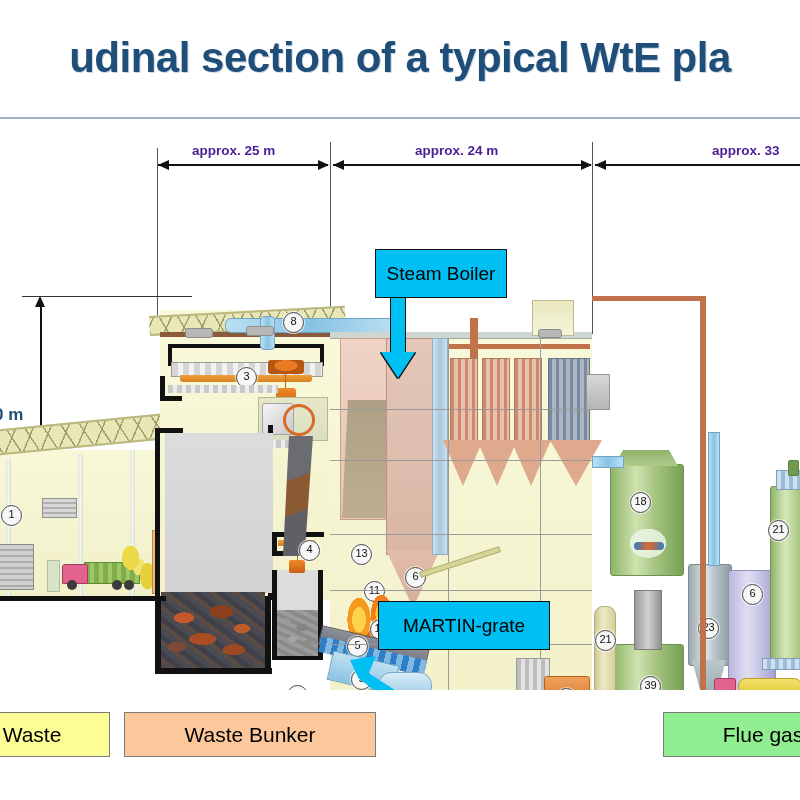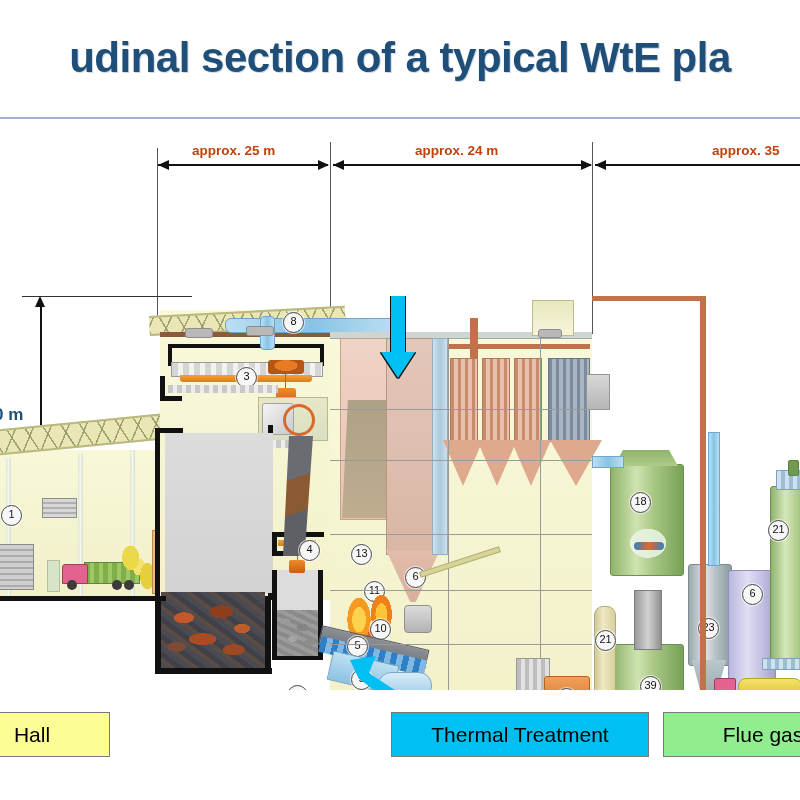--- a/index.html
+++ b/index.html
@@ -20,21 +20,21 @@
   }
   .title-rule{position:absolute;left:0;top:117px;width:800px;height:2px;background:#9fb3cc;}
 
   
   .canvas{position:absolute;left:0;top:120px;width:800px;height:570px;background:#ffffff;overflow:hidden;}
 
   
   .dimline{position:absolute;height:0;border-top:2px solid #111;}
   .vdivider{position:absolute;width:1px;background:#555;}
   .dimlabel{
-    position:absolute;font-size:13.5px;font-weight:bold;color:#c2410c;white-space:nowrap;
+    position:absolute;font-size:13.5px;font-weight:bold;color:#4c1d95;white-space:nowrap;
   }
   .arrowL,.arrowR{position:absolute;width:0;height:0;border-top:5px solid transparent;border-bottom:5px solid transparent;}
   .arrowL{border-right:11px solid #111;}
   .arrowR{border-left:11px solid #111;}
   .arrowU,.arrowD{position:absolute;width:0;height:0;border-left:5px solid transparent;border-right:5px solid transparent;}
   .arrowU{border-bottom:11px solid #111;}
   .arrowD{border-top:11px solid #111;}
   .vdimline{position:absolute;width:0;border-left:2px solid #111;}
   .vlabel{position:absolute;font-size:17px;font-weight:bold;color:#1f4e79;white-space:nowrap;}
   .hhairline{position:absolute;height:1px;background:#333;}
@@ -154,21 +154,21 @@
     <div class="arrowR" style="left:318px;top:40px;"></div>
     <div class="dimlabel" style="left:192px;top:23px;">approx. 25 m</div>
 
     <div class="dimline" style="left:333px;top:44px;width:258px;"></div>
     <div class="arrowL" style="left:333px;top:40px;"></div>
     <div class="arrowR" style="left:581px;top:40px;"></div>
     <div class="dimlabel" style="left:415px;top:23px;">approx. 24 m</div>
 
     <div class="dimline" style="left:595px;top:44px;width:205px;"></div>
     <div class="arrowL" style="left:595px;top:40px;"></div>
-    <div class="dimlabel" style="left:712px;top:23px;">approx. 35</div>
+    <div class="dimlabel" style="left:712px;top:23px;">approx. 33</div>
 
     <div class="hhairline" style="left:22px;top:176px;width:170px;"></div>
     <div class="vdimline" style="left:40px;top:182px;height:294px;"></div>
     <div class="arrowU" style="left:35px;top:176px;"></div>
     <div class="arrowD" style="left:35px;top:466px;"></div>
     <div class="vlabel" style="left:-6px;top:285px;">0 m</div>
 
     <div class="bld hall" style="left:-60px;top:330px;width:225px;height:148px;"></div>
     <div class="roof-truss" style="left:-70px;top:316px;width:240px;height:22px;transform:rotate(-5.5deg);transform-origin:left bottom;">
       <div class="truss-zig"></div>
@@ -361,33 +361,39 @@
       <div class="misc" style="left:0;top:2px;width:20px;height:17px;background:#e4628f;border:1px solid #a33a61;border-radius:3px 2px 0 0;"></div>
       <div class="misc" style="left:24px;top:2px;width:62px;height:16px;background:linear-gradient(180deg,#f4e26a,#ddc63a);border:1px solid #b9a227;border-radius:8px;"></div>
 
     </div>
     <div class="misc" style="left:762px;top:538px;width:56px;height:10px;background:repeating-linear-gradient(90deg,#cfe1f0 0 4px,#9dbdd6 4px 8px);border:1px solid #7fa0b8;"></div>
 
     <div class="floorline" style="left:-60px;top:476px;width:226px;"></div>
 
     <div class="c-arrow-shaft" style="left:390px;top:176px;width:16px;height:62px;"></div>
     <div class="c-arrow-down" style="left:381px;top:232px;"></div>
+    <div class="callout" style="left:375px;top:129px;width:132px;height:49px;">
+      <span>Steam Boiler</span>
+    </div>
 
     <div class="misc" style="left:350px;top:536px;width:86px;height:66px;
          background:#00bff3;
          clip-path:polygon(0 6%, 30% 0, 22% 26%, 100% 92%, 100% 100%, 78% 100%, 10% 34%);
          filter:drop-shadow(1px 0 0 #111) drop-shadow(-1px 0 0 #111) drop-shadow(0 1px 0 #111) drop-shadow(0 -1px 0 #111);"></div>
+    <div class="callout" style="left:378px;top:481px;width:172px;height:49px;">
+      <span>MARTIN-grate</span>
+    </div>
 
   </div>
 
   <div class="legend">
     <div class="legbox lb-yellow" style="left:-46px;top:22px;width:156px;">
-      <span>Hall</span>
-    </div>
-    <div class="legbox lb-cyan" style="left:391px;top:22px;width:258px;">
-      <span>Thermal Treatment</span>
+      <span>Waste</span>
+    </div>
+    <div class="legbox lb-peach" style="left:124px;top:22px;width:252px;">
+      <span>Waste Bunker</span>
     </div>
     <div class="legbox lb-green" style="left:663px;top:22px;width:200px;">
       <span>Flue gas</span>
     </div>
   </div>
 
 </div>
 
 </body></html>

